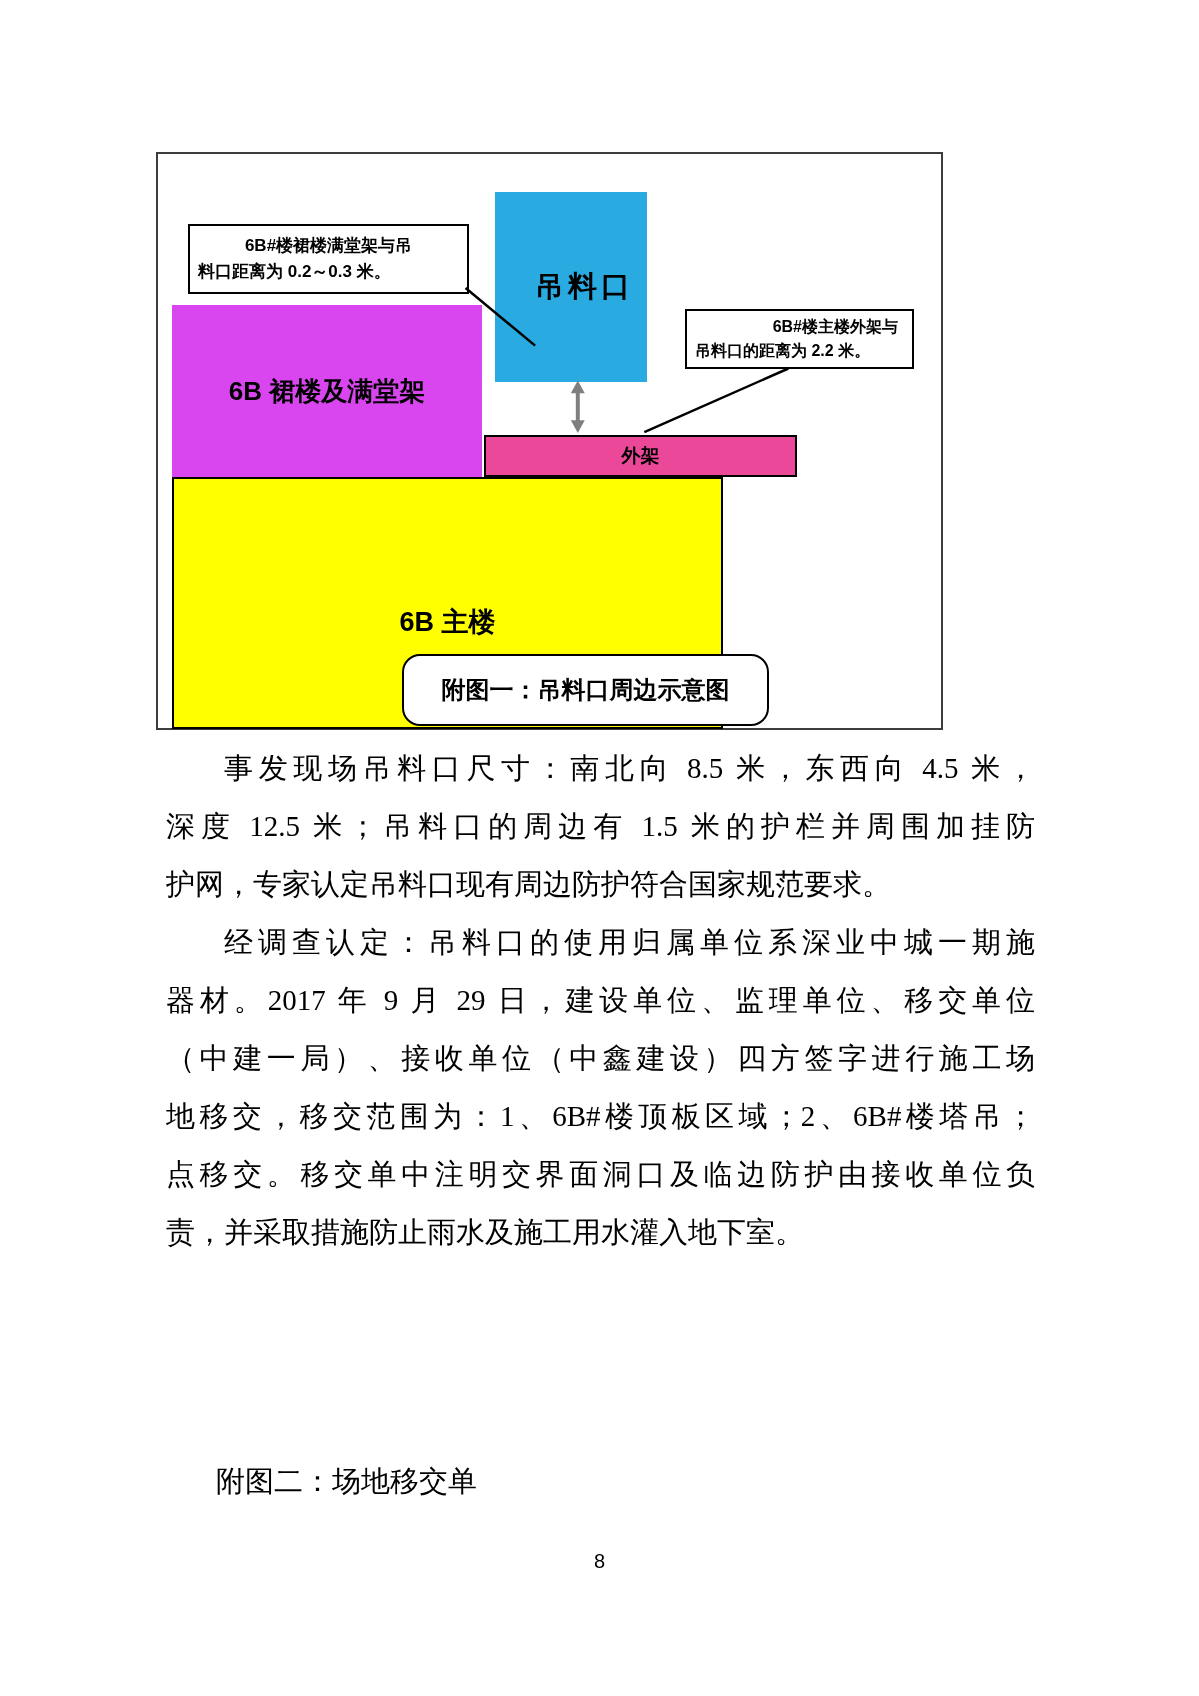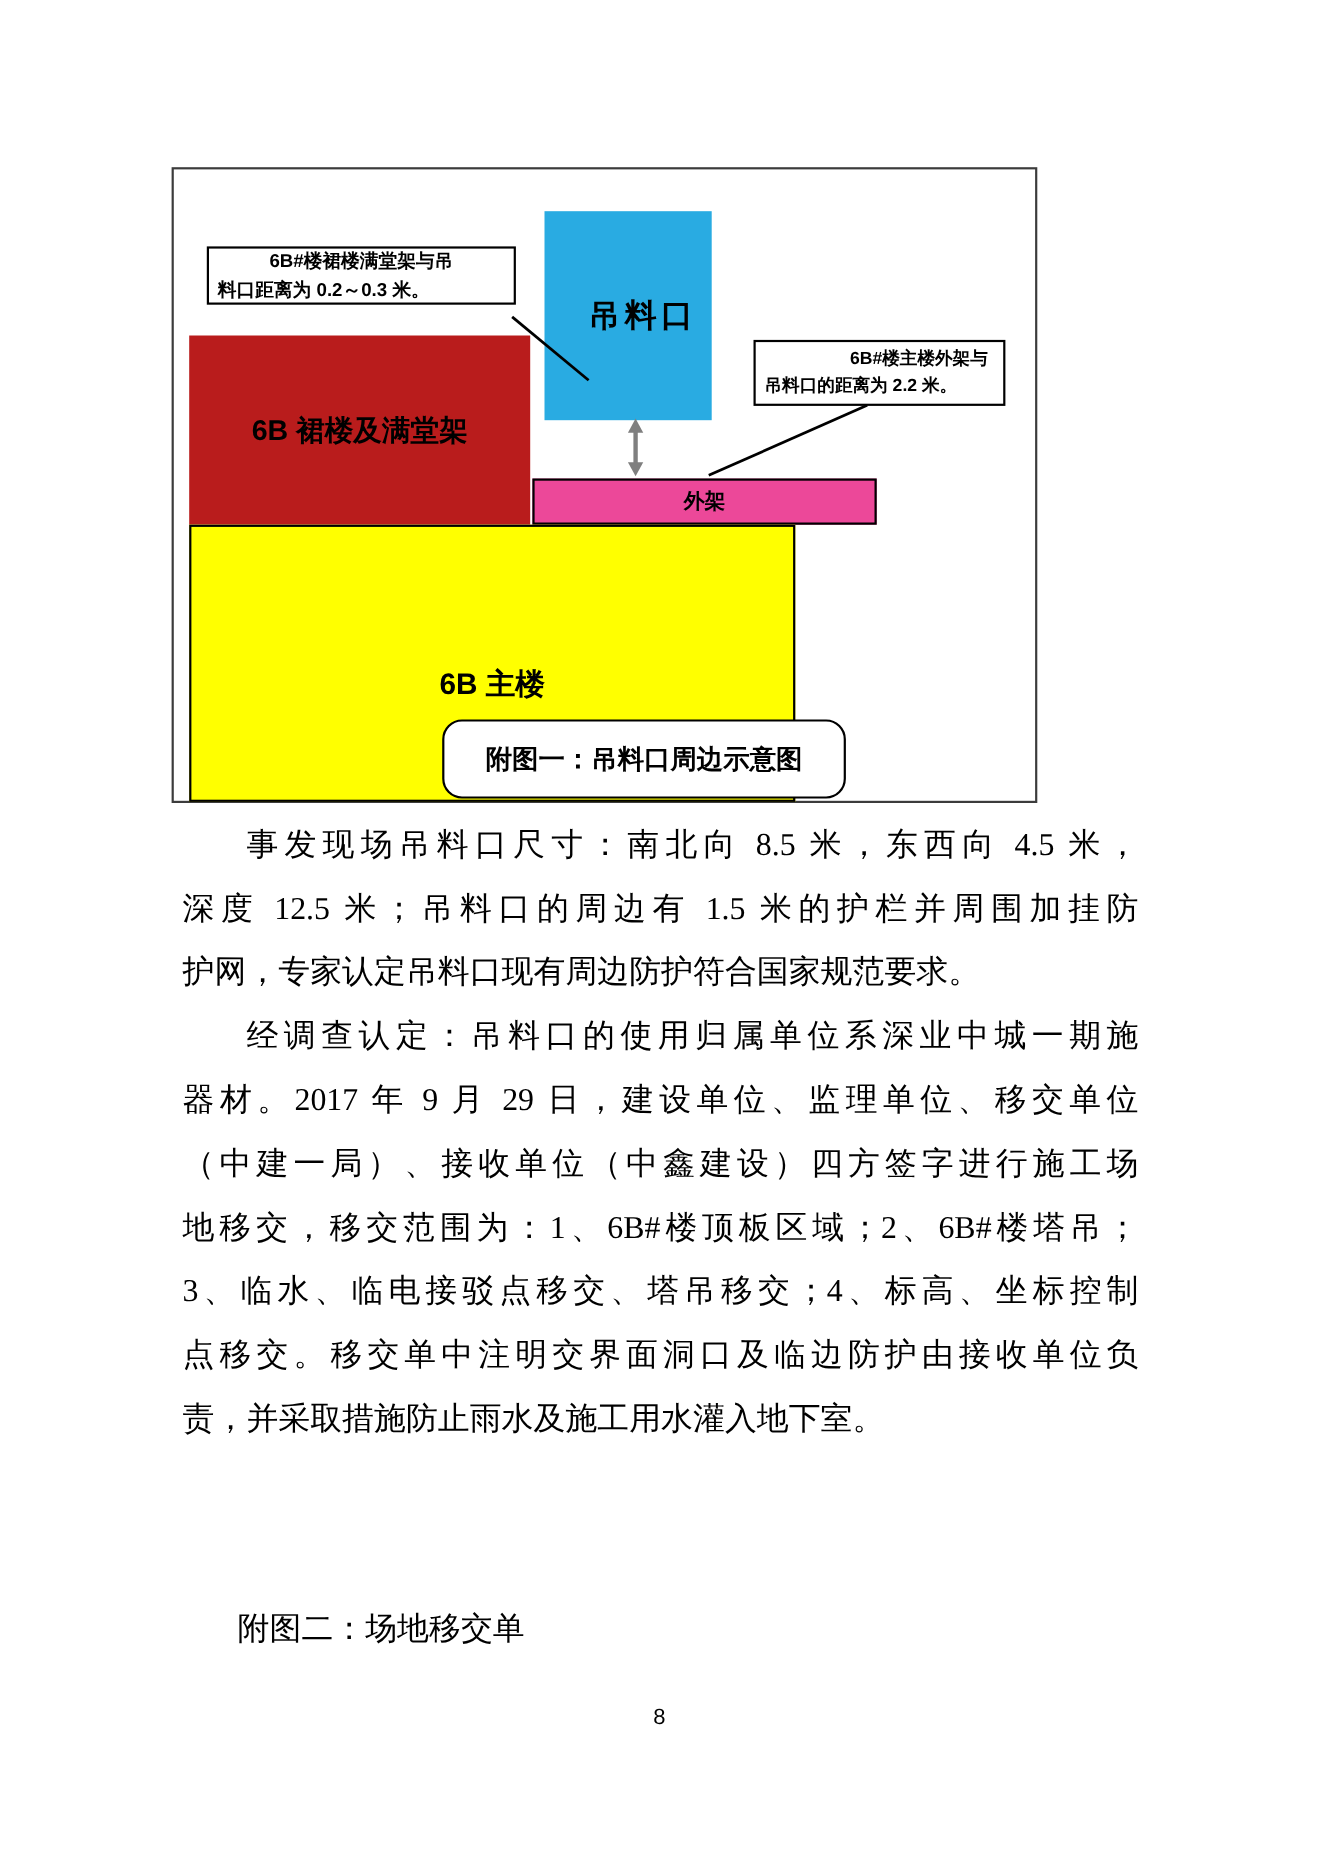--- a/index.html
+++ b/index.html
@@ -46,21 +46,21 @@
     background:#ffffff;border:2px solid #000;border-radius:18px;
     display:flex;align-items:center;justify-content:center;
   }
   .caption-box .dg-label{font-size:24px;}
   .callout{
     position:absolute;background:#ffffff;border:2px solid #000;
     font-family:"Liberation Sans","DejaVu Sans",sans-serif;font-weight:bold;
     display:flex;flex-direction:column;justify-content:center;
     padding:4px 8px;
   }
-  .callout-1{left:30px;top:70px;width:281px;height:53px;font-size:17px;line-height:26px;}
+  .callout-1{left:30px;top:70px;width:281px;height:70px;font-size:17px;line-height:26px;}
   .callout-2{left:527px;top:155px;width:229px;height:60px;font-size:16px;line-height:24px;}
   .callout .cl-first{text-align:center;}
   .callout-2 .cl-first{text-align:right;padding-right:6px;}
   .callout .cl-second{text-align:left;}
   .overlay-svg{position:absolute;left:0;top:0;width:100%;height:100%;pointer-events:none;}
   
   .body-text{
     position:absolute;left:166px;top:739px;width:869px;
     font-size:29px;
   }
@@ -79,21 +79,21 @@
     font-size:20px;font-family:"Liberation Sans","DejaVu Sans",sans-serif;
   }
 </style>
 </head>
 <body>
 
 <div class="page">
 
   <div class="diagram-frame">
 
-    <div class="red-box" style="background-color: #b91c1c; justify-content: center;">
+    <div class="red-box" style="background-color: #d946ef; justify-content: center;">
       <span class="dg-label">6B 裙楼及满堂架</span>
     </div>
 
     <div class="blue-box" style="background-color: rgb(41, 171, 226);">
       <span class="dg-label">吊料口</span>
     </div>
 
     <div class="green-bar" style="background-color: #ec4899;">
       <span class="dg-label">外架</span>
     </div>
@@ -132,21 +132,20 @@
   </div>
 
   <div class="body-text">
     <div class="body-line indent">事发现场吊料口尺寸：南北向 8.5 米，东西向 4.5 米，</div>
     <div class="body-line">深度 12.5 米；吊料口的周边有 1.5 米的护栏并周围加挂防</div>
     <div class="body-line para-end">护网，专家认定吊料口现有周边防护符合国家规范要求。</div>
     <div class="body-line indent">经调查认定：吊料口的使用归属单位系深业中城一期施</div>
     <div class="body-line">器材。2017 年 9 月 29 日，建设单位、监理单位、移交单位</div>
     <div class="body-line">（中建一局）、接收单位（中鑫建设）四方签字进行施工场</div>
     <div class="body-line">地移交，移交范围为：1、6B#楼顶板区域；2、6B#楼塔吊；</div>
-    <div class="body-line">3、临水、临电接驳点移交、塔吊移交；4、标高、坐标控制</div>
     <div class="body-line">点移交。移交单中注明交界面洞口及临边防护由接收单位负</div>
     <div class="body-line para-end">责，并采取措施防止雨水及施工用水灌入地下室。</div>
   </div>
 
   <div class="fig2-caption">附图二：场地移交单</div>
 
   <div class="page-number">8</div>
 
 </div>
 

